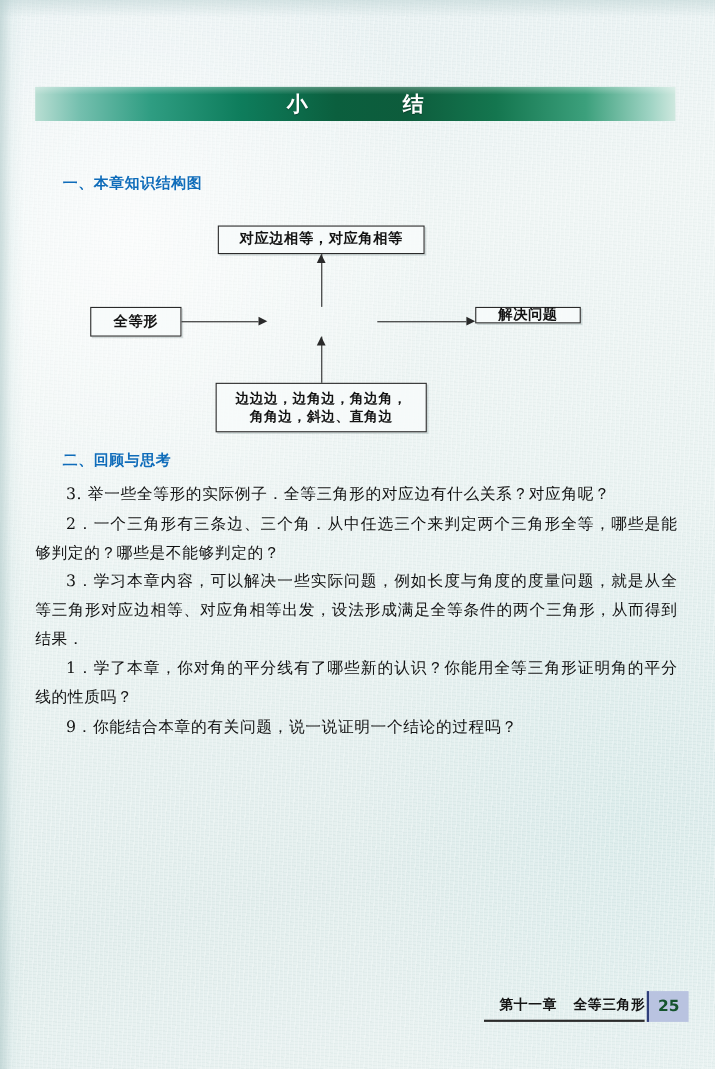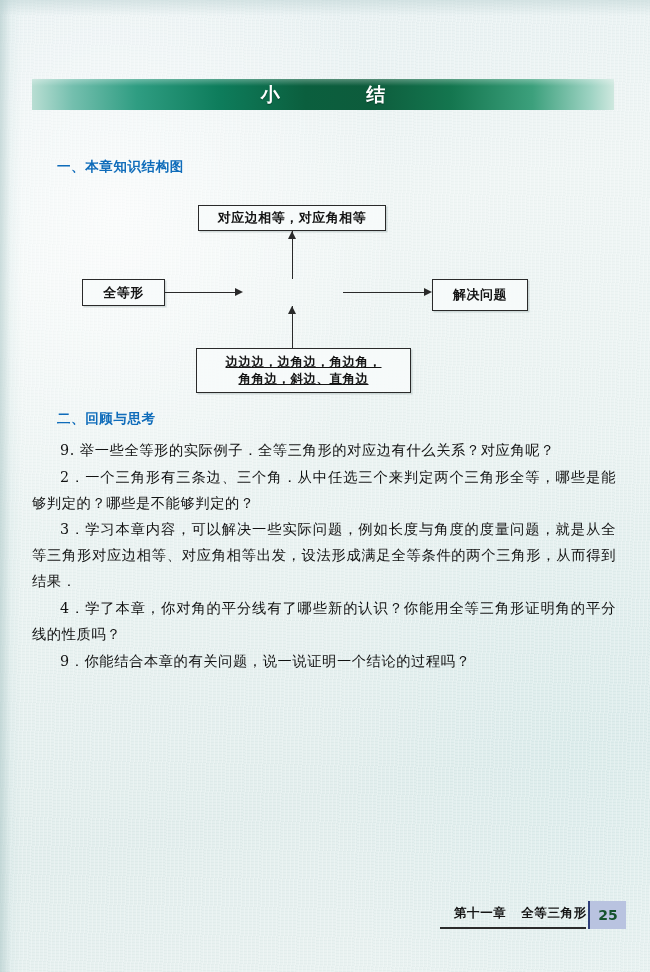--- a/index.html
+++ b/index.html
@@ -131,22 +131,22 @@
     font-family: "DejaVu Serif", "Liberation Serif", serif;
     font-size: 13px;
     font-weight: 600;
     line-height: 1.32;
     white-space: pre-line;
     letter-spacing: 0.5px;
   }
   #box-props    { left: 198px; top: 15px;  width: 188px; height: 26px; }
   #box-congruent-figure { left: 82px;  top: 89px; width: 83px;  height: 27px; }
   #box-congruent-triangle { left: 243px; top: 89px; width: 100px; height: 27px; }
-  #box-solve    { left: 432px; top: 89px; width: 96px;  height: 32px; }
-  #box-criteria { left: 196px; top: 158px; width: 215px; height: 45px; font-size: 12.5px; text-decoration: underline; }
+  #box-solve    { left: 432px; top: 89px; width: 96px;  height: 15px; }
+  #box-criteria { left: 196px; top: 158px; width: 192px; height: 45px; font-size: 12.5px; }
 
   .line {
     position: absolute;
     background: #2a2a2a;
   }
   .line-h { height: 1.4px; }
   .line-v { width: 1.4px; }
 
   .arrow {
     position: absolute;
@@ -265,24 +265,24 @@
     <div class="line line-h" style="left:165px; top:102px; width:70px;"></div>
     <div class="arrow arrow-right" style="left:235px; top:98px;"></div>
 
     <div class="line line-h" style="left:343px; top:102px; width:81px;"></div>
     <div class="arrow arrow-right" style="left:424px; top:98px;"></div>
   </div>
 
   <div class="section-head" id="head-review">二、回顾与思考</div>
 
   <div class="body-text">
-    <p>9. 举一些全等形的实际例子．全等三角形的对应边有什么关系？对应角呢？</p>
+    <p>3. 举一些全等形的实际例子．全等三角形的对应边有什么关系？对应角呢？</p>
     <p>2．一个三角形有三条边、三个角．从中任选三个来判定两个三角形全等，哪些是能够判定的？哪些是不能够判定的？</p>
     <p>3．学习本章内容，可以解决一些实际问题，例如长度与角度的度量问题，就是从全等三角形对应边相等、对应角相等出发，设法形成满足全等条件的两个三角形，从而得到结果．</p>
-    <p>4．学了本章，你对角的平分线有了哪些新的认识？你能用全等三角形证明角的平分线的性质吗？</p>
+    <p>1．学了本章，你对角的平分线有了哪些新的认识？你能用全等三角形证明角的平分线的性质吗？</p>
     <p>9．你能结合本章的有关问题，说一说证明一个结论的过程吗？</p>
   </div>
 
   <div class="footer">
     <div class="footer-rule"></div>
     <div class="footer-chapter">第十一章   全等三角形</div>
     <div class="footer-pagebox">
       <span class="footer-pagenum">25</span>
     </div>
   </div>

